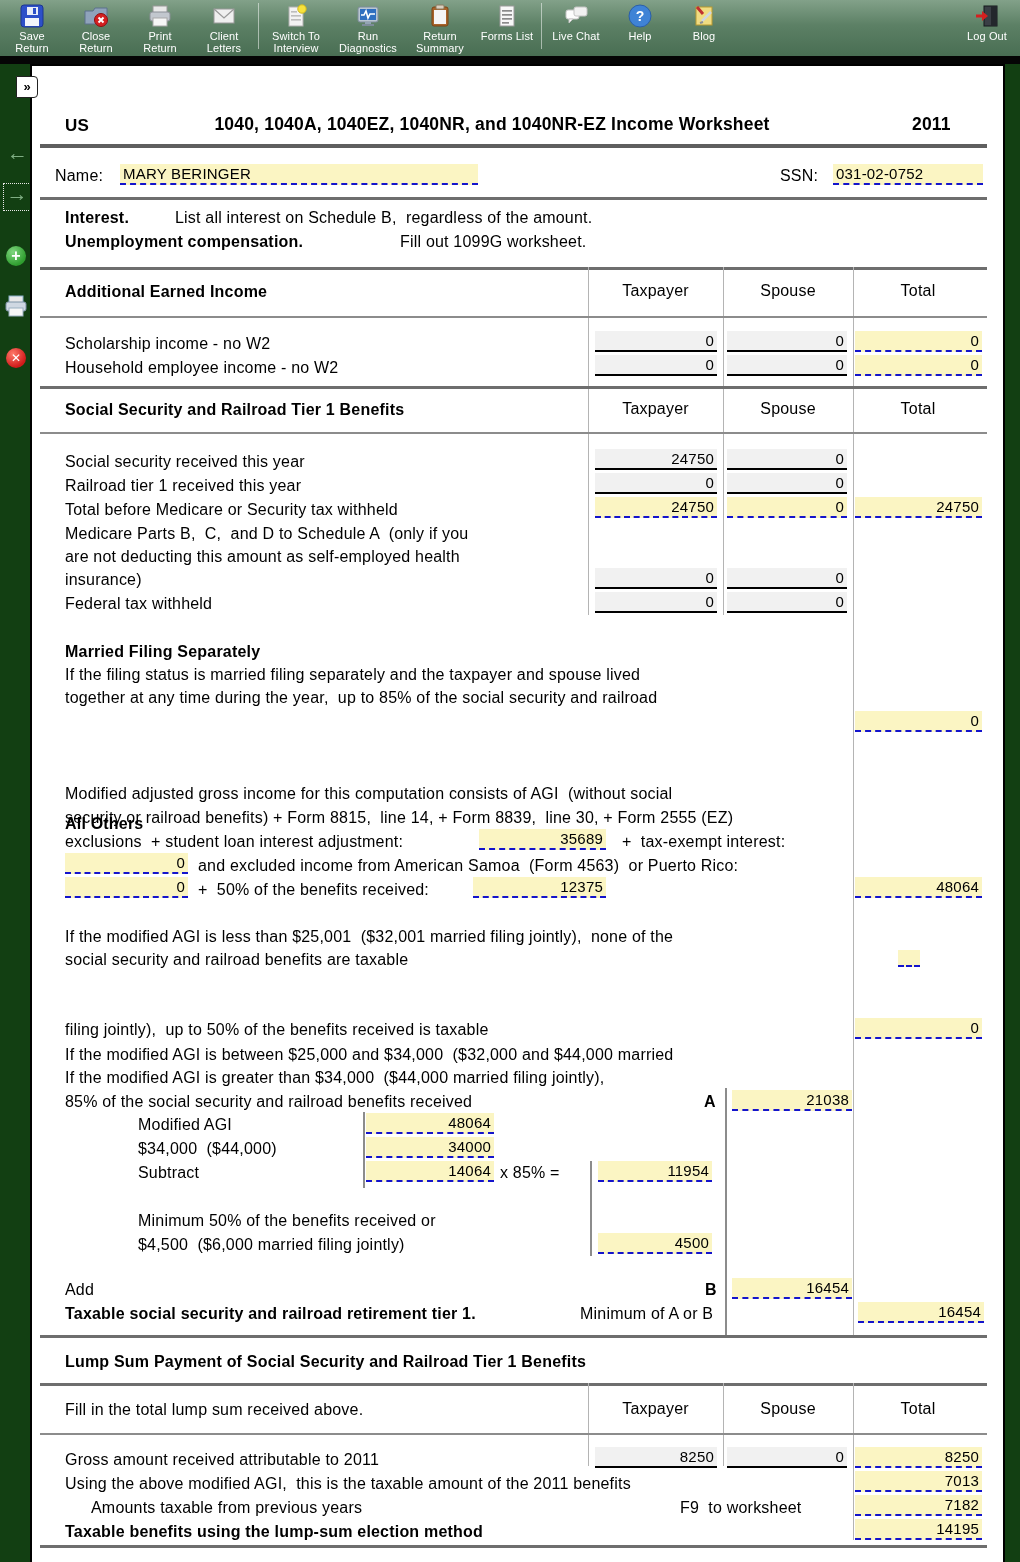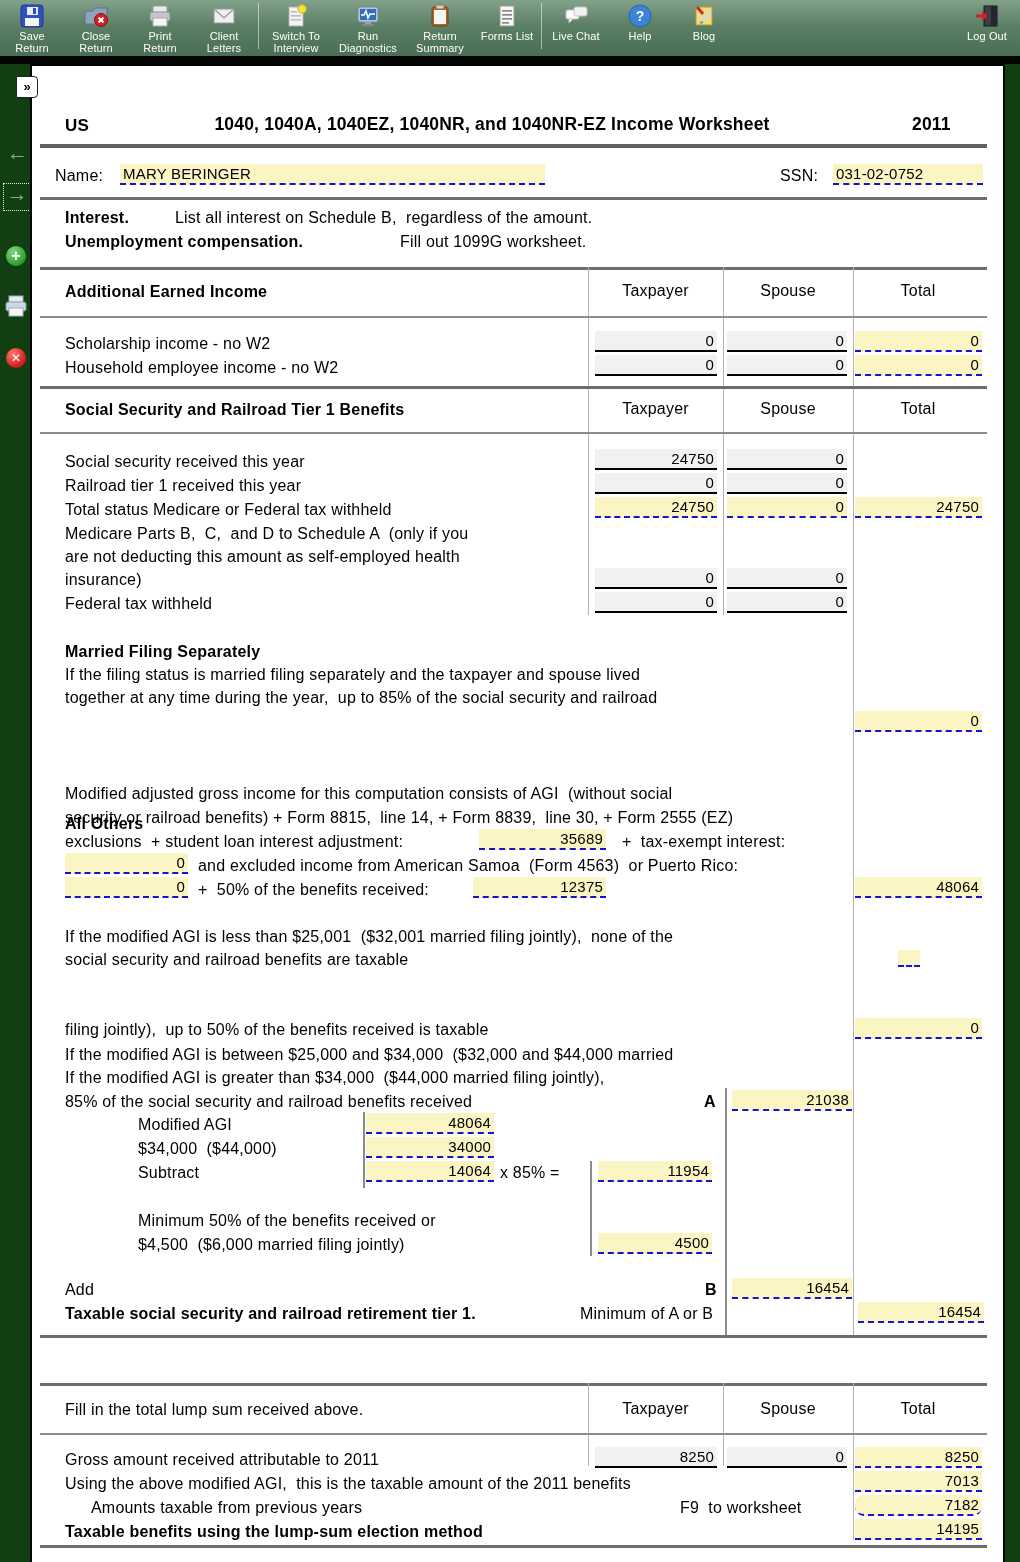--- a/index.html
+++ b/index.html
@@ -238,21 +238,21 @@
   <div id="del-ic" class="rail-ic"><span>✕</span></div>
 
   <div id="page">
 
     <div class="abs t b" style="left:33px;top:50px;font-size:17px;">US</div>
     <div class="abs t b" style="left:100px;top:48px;width:720px;text-align:center;font-size:17.5px;">1040, 1040A, 1040EZ, 1040NR, and 1040NR-EZ Income Worksheet</div>
     <div class="abs t b" style="left:880px;top:48px;font-size:17.5px;">2011</div>
     <div class="hline" style="top:78px;height:4px;background:#5f5f5f;"></div>
 
     <div class="abs t" style="left:23px;top:100px;">Name:</div>
-    <div class="fld y left" style="left:88px;top:98px;width:425px;">MARY BERINGER</div>
+    <div class="fld y left" style="left:88px;top:98px;width:358px;">MARY BERINGER</div>
     <div class="abs t" style="left:748px;top:100px;">SSN:</div>
     <div class="fld y left" style="left:801px;top:98px;width:150px;">031-02-0752</div>
     <div class="hline" style="top:131px;height:3px;"></div>
 
     <div class="abs t b" style="left:33px;top:142px;">Interest.</div>
     <div class="abs t" style="left:143px;top:142px;">List all interest on Schedule B,  regardless of the amount.</div>
     <div class="abs t b" style="left:33px;top:166px;">Unemployment compensation.</div>
     <div class="abs t" style="left:368px;top:166px;">Fill out 1099G worksheet.</div>
     <div class="hline" style="top:201px;height:3px;"></div>
 
@@ -285,21 +285,21 @@
     <div class="hline sub" style="top:366px;height:2px;"></div>
 
     <div class="abs t" style="left:33px;top:386px;">Social security received this year</div>
     <div class="fld g" style="left:563px;top:383px;width:122px;">24750</div>
     <div class="fld g" style="left:695px;top:383px;width:120px;">0</div>
 
     <div class="abs t" style="left:33px;top:410px;">Railroad tier 1 received this year</div>
     <div class="fld g" style="left:563px;top:407px;width:122px;">0</div>
     <div class="fld g" style="left:695px;top:407px;width:120px;">0</div>
 
-    <div class="abs t" style="left:33px;top:434px;">Total status Medicare or Federal tax withheld</div>
+    <div class="abs t" style="left:33px;top:434px;">Total before Medicare or Security tax withheld</div>
     <div class="fld y" style="left:563px;top:431px;width:122px;">24750</div>
     <div class="fld y" style="left:695px;top:431px;width:120px;">0</div>
     <div class="fld y" style="left:823px;top:431px;width:127px;">24750</div>
 
     <div class="abs t" style="left:33px;top:458px;">Medicare Parts B,  C,  and D to Schedule A  (only if you</div>
     <div class="abs t" style="left:33px;top:481px;">are not deducting this amount as self-employed health</div>
     <div class="abs t" style="left:33px;top:504px;">insurance)</div>
     <div class="fld g" style="left:563px;top:502px;width:122px;">0</div>
     <div class="fld g" style="left:695px;top:502px;width:120px;">0</div>
 
@@ -357,20 +357,21 @@
     <div class="abs t" style="left:33px;top:1214px;">Add</div>
     <div class="abs t b" style="left:673px;top:1214px;">B</div>
     <div class="fld y" style="left:700px;top:1212px;width:120px;">16454</div>
 
     <div class="abs t b" style="left:33px;top:1238px;">Taxable social security and railroad retirement tier 1.</div>
     <div class="abs t" style="left:548px;top:1238px;text-align:right;">Minimum of A or B</div>
     <div class="fld y" style="left:826px;top:1236px;width:126px;">16454</div>
 
     <div class="hline" style="top:1269px;height:3px;"></div>
 
+    <div class="abs t b" style="left:33px;top:1286px;">Lump Sum Payment of Social Security and Railroad Tier 1 Benefits</div>
     <div class="hline" style="top:1317px;height:3px;"></div>
 
     <div class="vline" style="left:556px;top:1317px;height:83px;"></div>
     <div class="vline" style="left:691px;top:1317px;height:83px;"></div>
     <div class="vline" style="left:821px;top:1317px;height:157px;"></div>
 
     <div class="abs t" style="left:33px;top:1334px;">Fill in the total lump sum received above.</div>
     <div class="colhead" style="left:556px;top:1334px;width:135px;">Taxpayer</div>
     <div class="colhead" style="left:691px;top:1334px;width:130px;">Spouse</div>
     <div class="colhead" style="left:821px;top:1334px;width:130px;">Total</div>
@@ -379,20 +380,20 @@
     <div class="abs t" style="left:33px;top:1384px;">Gross amount received attributable to 2011</div>
     <div class="fld g" style="left:563px;top:1381px;width:122px;">8250</div>
     <div class="fld g" style="left:695px;top:1381px;width:120px;">0</div>
     <div class="fld y" style="left:823px;top:1381px;width:127px;">8250</div>
 
     <div class="abs t" style="left:33px;top:1408px;">Using the above modified AGI,  this is the taxable amount of the 2011 benefits</div>
     <div class="fld y" style="left:823px;top:1405px;width:127px;">7013</div>
 
     <div class="abs t" style="left:33px;top:1432px;margin-left:26px;">Amounts taxable from previous years</div>
     <div class="abs t" style="left:648px;top:1432px;">F9  to worksheet</div>
-    <div class="fld y" style="left:823px;top:1429px;width:127px;border-radius:9px;">7182</div>
+    <div class="fld y" style="left:823px;top:1429px;width:127px;">7182</div>
 
     <div class="abs t b" style="left:33px;top:1456px;">Taxable benefits using the lump-sum election method</div>
     <div class="fld y" style="left:823px;top:1453px;width:127px;">14195</div>
 
     <div class="hline" style="top:1479px;height:3px;"></div>
   </div>
 </div>
 
 </body></html>

